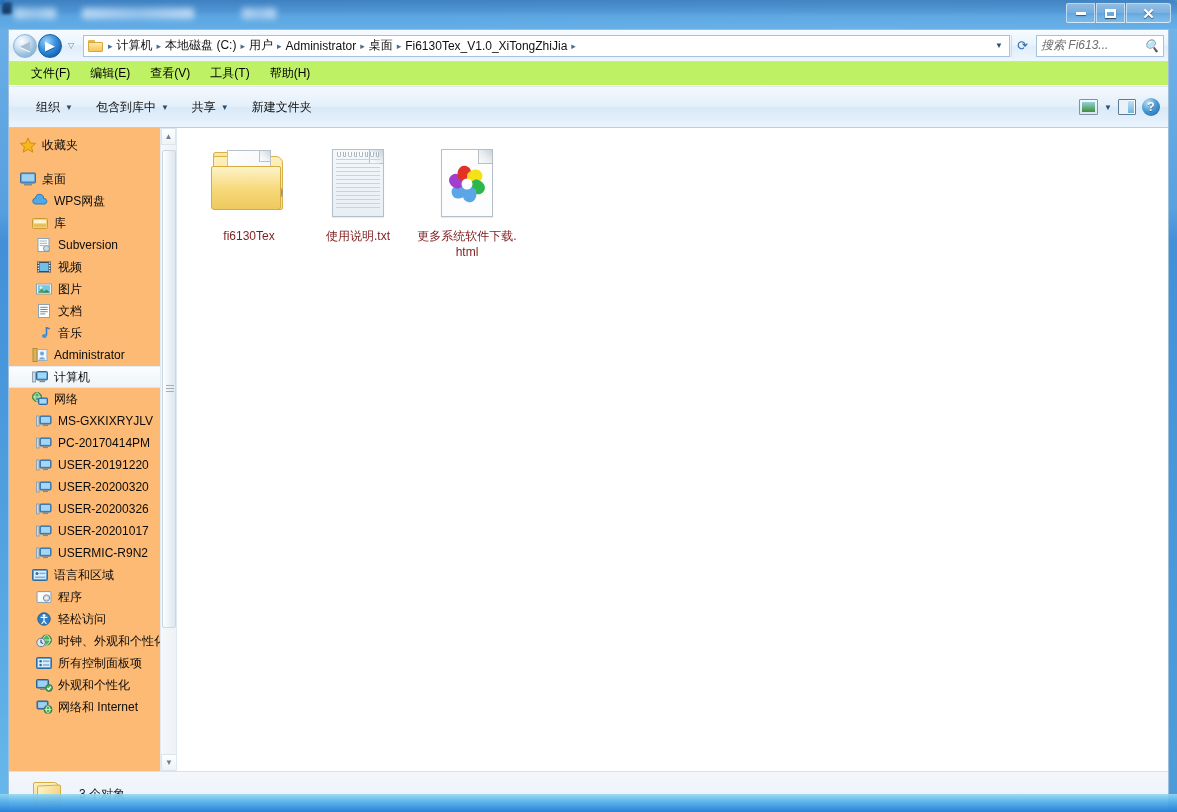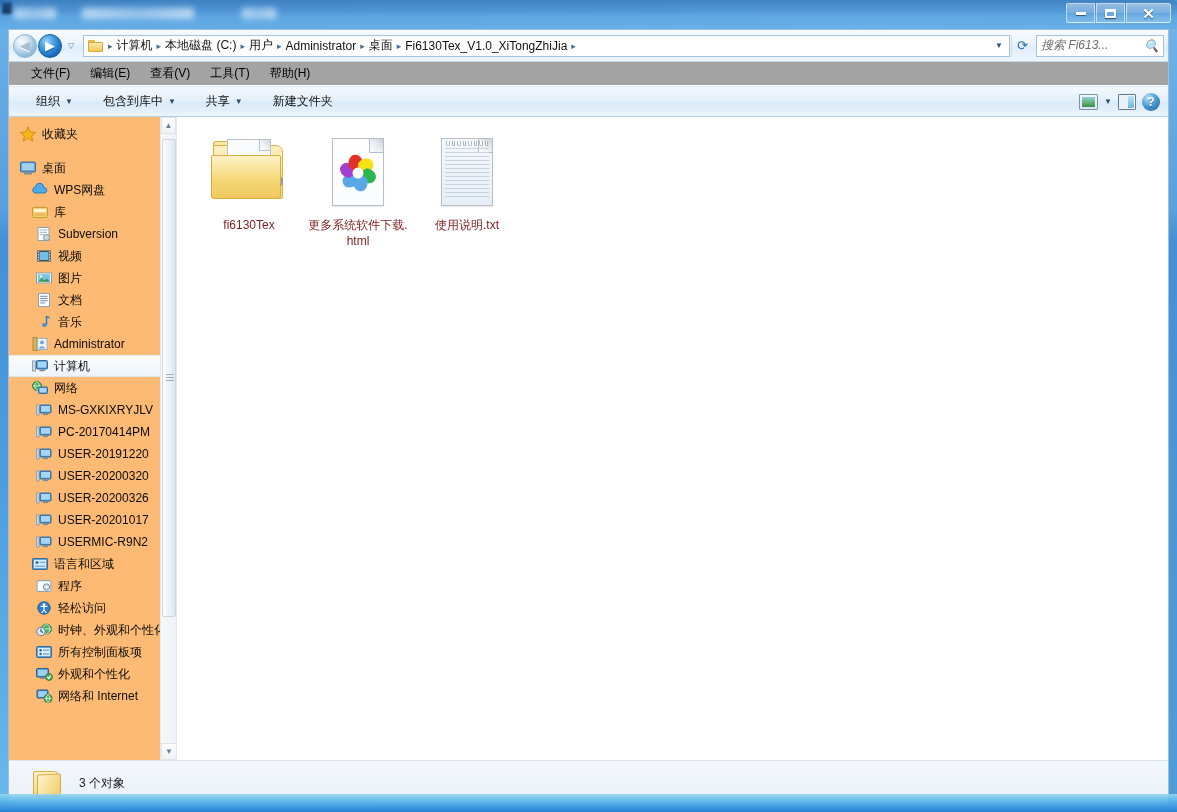--- a/index.html
+++ b/index.html
@@ -121,31 +121,31 @@
   .search-box {
     width: 128px; height: 22px; margin: 0 4px 0 3px;
     background:#fff; border:1px solid #a6c3dd;
     display:flex; align-items:center; padding:0 4px;
     font-size: 12px; font-style: italic; color:#6e6e6e;
   }
   .search-box .ph { flex:1; overflow:hidden; white-space:nowrap; }
   .search-icon { color:#2b6aa8; font-size: 12px; }
 
   .menu-bar {
-    height: 24px; background: #a3a3a3;
+    height: 24px; background: #bef264;
     display:flex; align-items:center; padding-left: 12px;
     font-size: 12px; color:#000; border-bottom: 1px solid #fff;
   }
   .menu-item { padding: 2px 10px; white-space: nowrap; }
 
   .cmd-bar {
-    height: 31px;
+    height: 42px;
     background: linear-gradient(180deg,#f3f9fe 0%, #e4eff9 48%, #d8e9f7 52%, #eaf4fd 100%);
     border-top: 1px solid #dfe9f2; border-bottom: 1px solid #b9cfe2;
-    display:flex; align-items:center; padding-left: 16px; gap: 8px;
+    display:flex; align-items:center; padding-left: 16px; gap: 1px;
     font-size: 12px; color:#111; position: relative;
   }
   .cmd-item { display:flex; align-items:center; gap:5px; padding: 4px 11px; white-space:nowrap; }
   .cmd-caret { font-size:8px; color:#2a4c6b; }
   .cmd-right { position:absolute; right: 8px; display:flex; align-items:center; gap: 6px; }
   .icon-sq { width: 19px; height: 16px; position: relative; }
   .view-icon { border:1px solid #7f93a6; background:linear-gradient(180deg,#f3f8fc,#d9e6f0); border-radius:1px; }
   .view-icon::after { content:""; position:absolute; left:2px; top:2px; right:2px; bottom:2px;
     background: linear-gradient(180deg,#8fd0e8 0%, #67b06f 55%, #3d8c4f 100%); }
   .pane-icon { width:18px; height:16px; border:1px solid #5f7b94; background:#fff; border-radius:1px; position:relative;}
@@ -709,72 +709,72 @@
                 <span class="gear big"></span>
                 <span class="gear sml"></span>
               </div>
               <div class="front"></div>
             </div>
             <div class="tile-label">fi6130Tex</div>
           </div>
 
           <div class="file-tile">
             <div class="tile-icon ic-doc">
+              <div class="page" style="background:linear-gradient(180deg,#f5f8fb,#e7eef5);">
+                <div class="fold"></div>
+                <div class="txt-spiral">
+                  <i></i>
+                    <i></i>
+                    <i></i>
+                    <i></i>
+                    <i></i>
+                    <i></i>
+                    <i></i>
+                    <i></i>
+                </div>
+                <div class="txt-lines">
+                  <i></i>
+                    <i></i>
+                    <i></i>
+                    <i></i>
+                    <i></i>
+                    <i></i>
+                    <i></i>
+                    <i></i>
+                    <i></i>
+                    <i></i>
+                    <i></i>
+                    <i></i>
+                    <i></i>
+                </div>
+              </div>
+            </div>
+            <div class="tile-label">使用说明.txt</div>
+          </div>
+
+          <div class="file-tile">
+            <div class="tile-icon ic-doc">
               <div class="page">
                 <div class="fold"></div>
                 <div class="pinwheel">
                   <svg width="54" height="54" viewBox="0 0 54 54">
                     <path d="M27 27 C20 18, 14 16, 10 21 C6 26, 11 33, 19 33 Z" fill="#5aa6e6" transform="rotate(-52 27 27)"></path>
                     <path d="M27 27 C20 18, 14 16, 10 21 C6 26, 11 33, 19 33 Z" fill="#a23ecf" transform="rotate(8 27 27)"></path>
                     <path d="M27 27 C20 18, 14 16, 10 21 C6 26, 11 33, 19 33 Z" fill="#e23127" transform="rotate(68 27 27)"></path>
                     <path d="M27 27 C20 18, 14 16, 10 21 C6 26, 11 33, 19 33 Z" fill="#f6e018" transform="rotate(128 27 27)"></path>
                     <path d="M27 27 C20 18, 14 16, 10 21 C6 26, 11 33, 19 33 Z" fill="#2cb74c" transform="rotate(188 27 27)"></path>
                     <path d="M27 27 C20 18, 14 16, 10 21 C6 26, 11 33, 19 33 Z" fill="#5aa6e6" transform="rotate(248 27 27)"></path>
                     <circle cx="27" cy="27" r="5.5" fill="#ffffff"></circle>
                   </svg>
                 </div>
               </div>
             </div>
             <div class="tile-label">更多系统软件下载.html</div>
           </div>
 
-          <div class="file-tile">
-            <div class="tile-icon ic-doc">
-              <div class="page" style="background:linear-gradient(180deg,#f5f8fb,#e7eef5);">
-                <div class="fold"></div>
-                <div class="txt-spiral">
-                  <i></i>
-                    <i></i>
-                    <i></i>
-                    <i></i>
-                    <i></i>
-                    <i></i>
-                    <i></i>
-                    <i></i>
-                </div>
-                <div class="txt-lines">
-                  <i></i>
-                    <i></i>
-                    <i></i>
-                    <i></i>
-                    <i></i>
-                    <i></i>
-                    <i></i>
-                    <i></i>
-                    <i></i>
-                    <i></i>
-                    <i></i>
-                    <i></i>
-                    <i></i>
-                </div>
-              </div>
-            </div>
-            <div class="tile-label">使用说明.txt</div>
-          </div>
-
         </div>
       </div>
 
       <div class="status-bar">
         <div class="status-folder">
           <div class="sf-back"></div>
             <div class="sf-front"></div>
         </div>
         <div class="status-text">3 个对象</div>
       </div>

